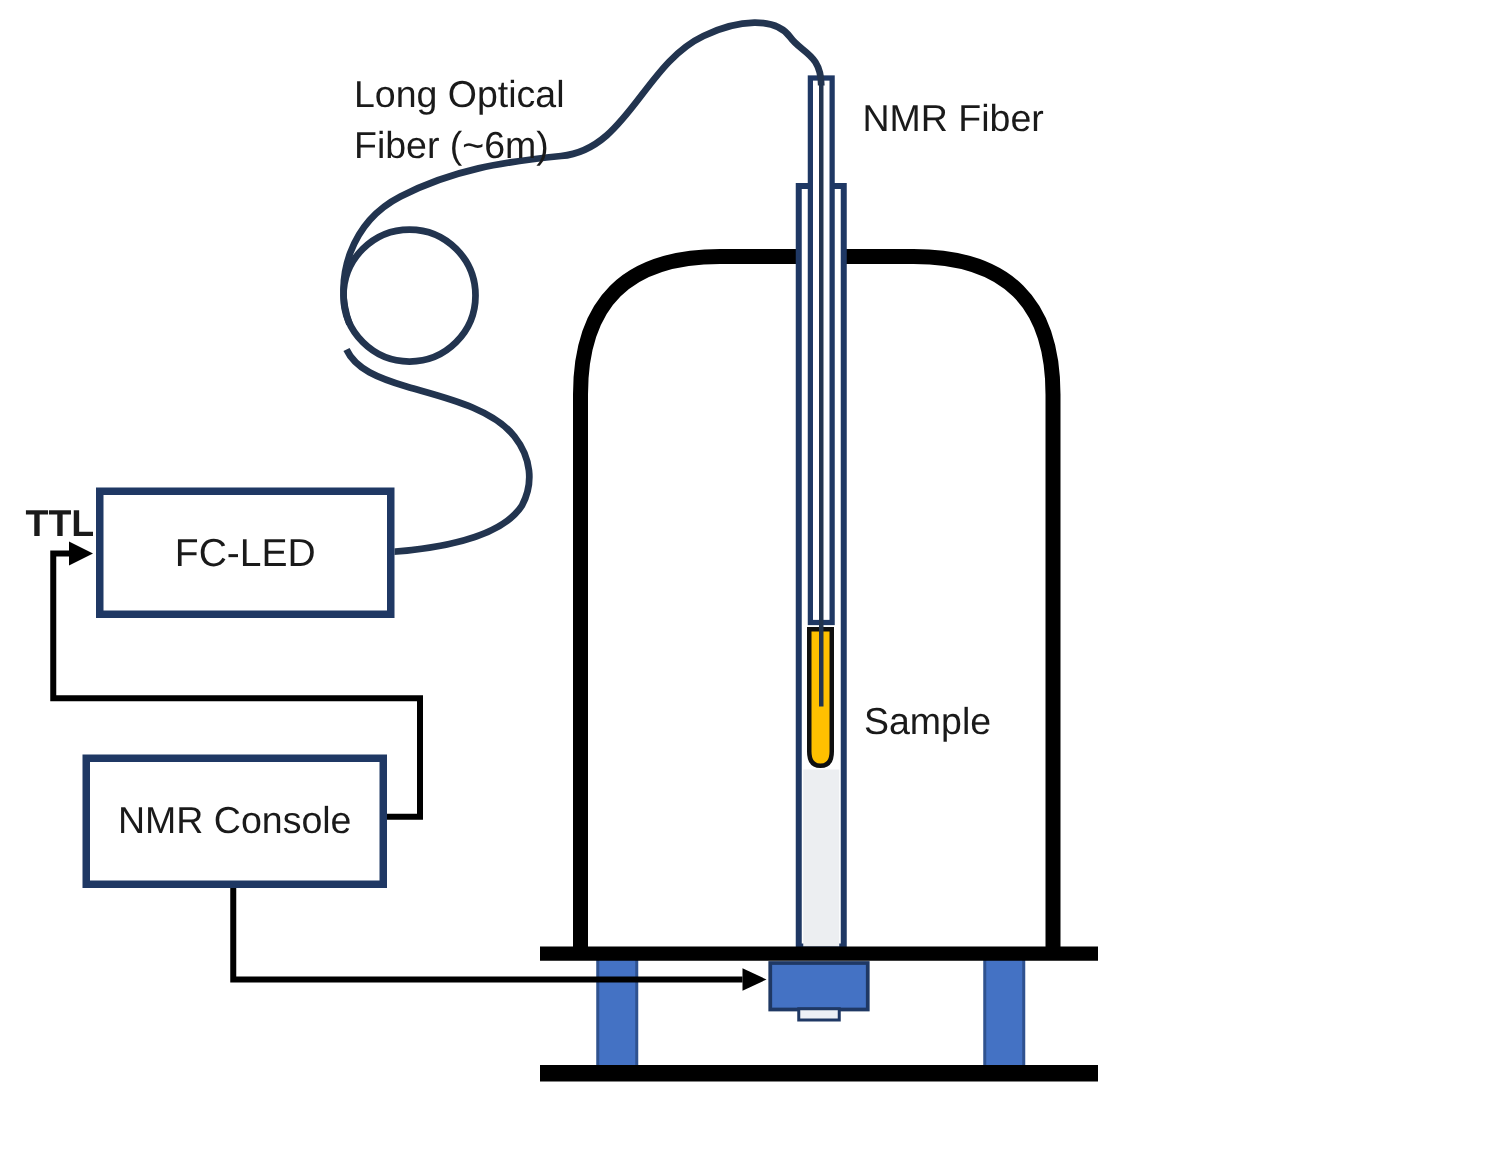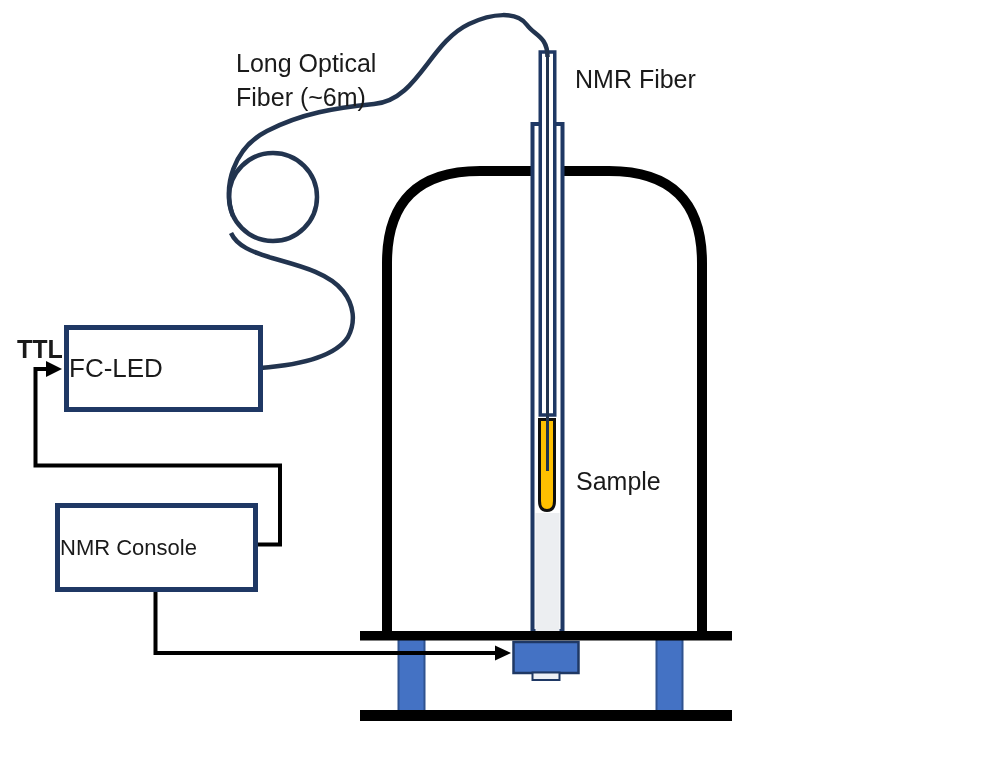--- a/index.html
+++ b/index.html
@@ -20,25 +20,25 @@
     overflow:hidden;
   }
   .canvas svg{position:absolute;left:0;top:0;}
   .label{
     position:absolute;color:var(--text);font-size:25px;line-height:34px;
     white-space:nowrap;
   }
   .multiline{white-space:pre-line;}
   .box{
     position:absolute;box-sizing:border-box;border:5px solid var(--box-border-navy);
-    background:#fff;display:flex;align-items:center;justify-content:flex-start;
+    background:#fff;display:flex;align-items:center;justify-content:center;
     color:var(--text);
   }
   .box-fcled{left:64px;top:325px;width:199px;height:87px;font-size:26px;}
-  .box-console{left:55px;top:503px;width:203px;height:89px;font-size:22px;}
+  .box-console{left:55px;top:503px;width:203px;height:89px;font-size:25px;}
   .lbl-fiber{left:236px;top:46px;}
   .lbl-nmrtube{left:575px;top:62px;}
   .lbl-ttl{left:17px;top:332px;font-weight:bold;}
   .lbl-sample{left:576px;top:464px;text-align:right;}
 
   .dome{stroke:var(--line-black);stroke-width:10;fill:none;}
   .blackbar{fill:var(--line-black);}
   .support{fill:var(--support-blue);stroke:var(--support-border);stroke-width:2;}
   .probe{fill:var(--support-blue);stroke:var(--box-border-navy);stroke-width:2.5;}
   .probe-tab{fill:#edf0f6;stroke:var(--box-border-navy);stroke-width:2;}

